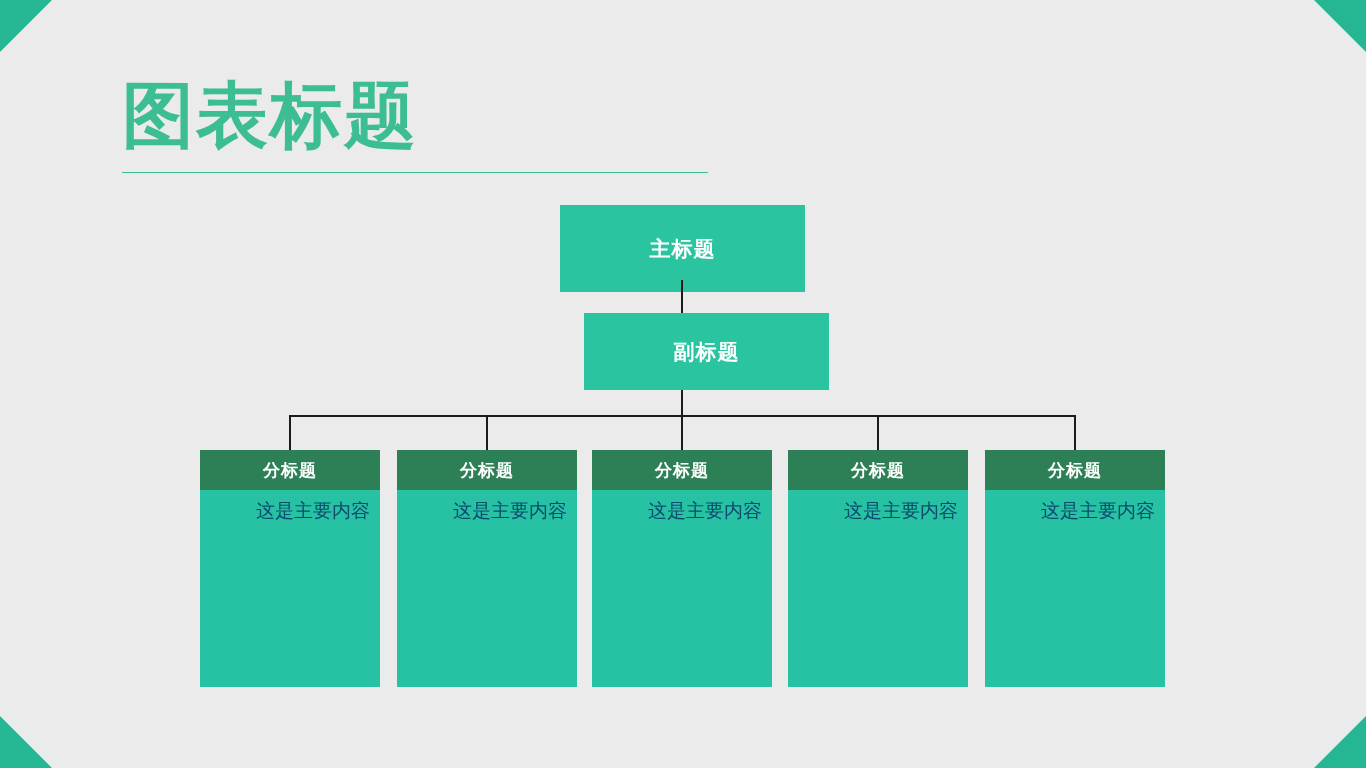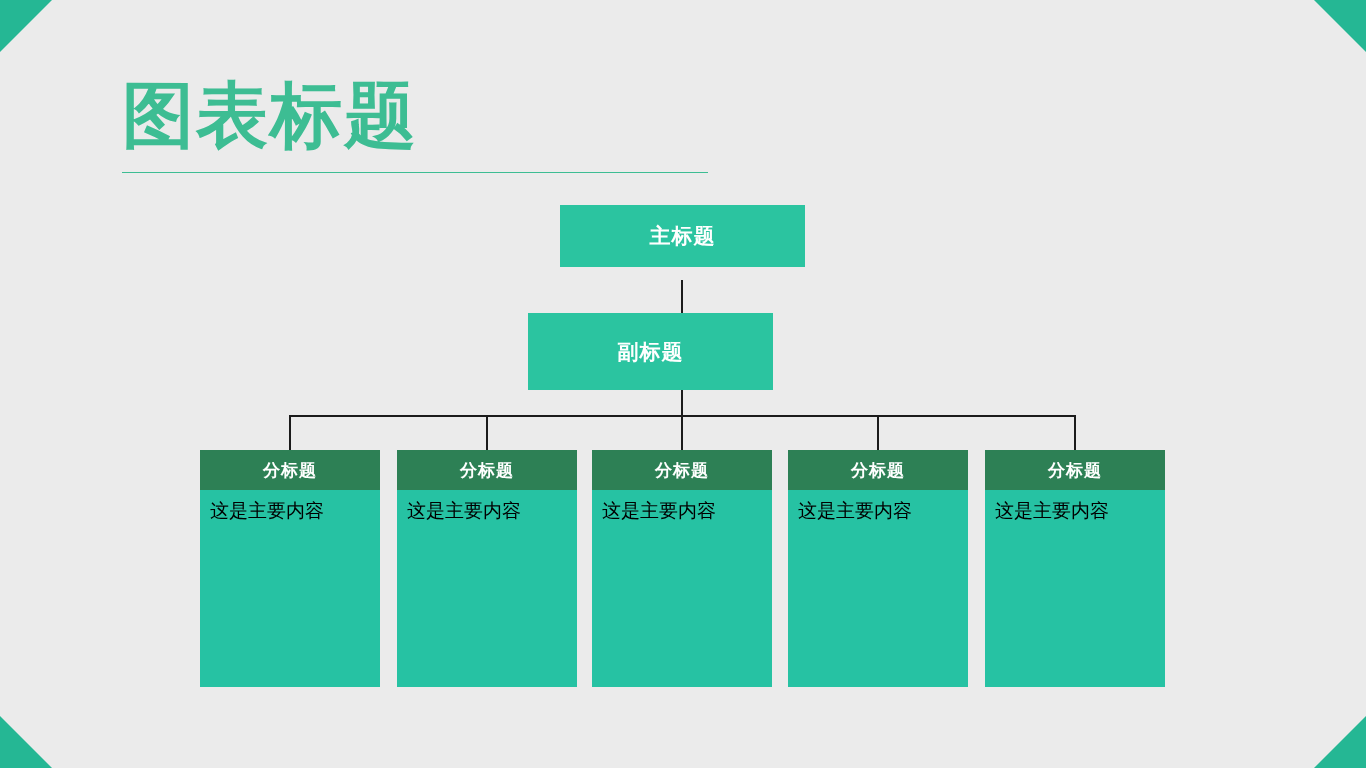--- a/index.html
+++ b/index.html
@@ -96,24 +96,24 @@
     align-items: center;
     justify-content: center;
     font-size: 21px;
     font-weight: bold;
     letter-spacing: 1px;
   }
   .node-root {
     left: 560px;
     top: 205px;
     width: 245px;
-    height: 62px;
+    height: 87px;
   }
   .node-subroot {
-    left: 528px;
+    left: 584px;
     top: 313px;
     width: 245px;
     height: 77px;
   }
 
   
   .leaf {
     position: absolute;
     top: 450px;
     width: 180px;
@@ -131,22 +131,22 @@
     font-size: 17px;
     font-weight: bold;
     letter-spacing: 1px;
     color: #ffffff;
   }
   .leaf-body {
     flex: 1;
     padding: 8px 10px 0 10px;
     font-size: 19px;
     line-height: 26px;
-    color: #000000;
-    text-align: left;
+    color: #0c4a6e;
+    text-align: right;
   }
 
   
   .conn {
     position: absolute;
     background: #1b1b1b;
   }
   .conn-v { width: 2px; }
   .conn-h { height: 2px; }
 </style>

